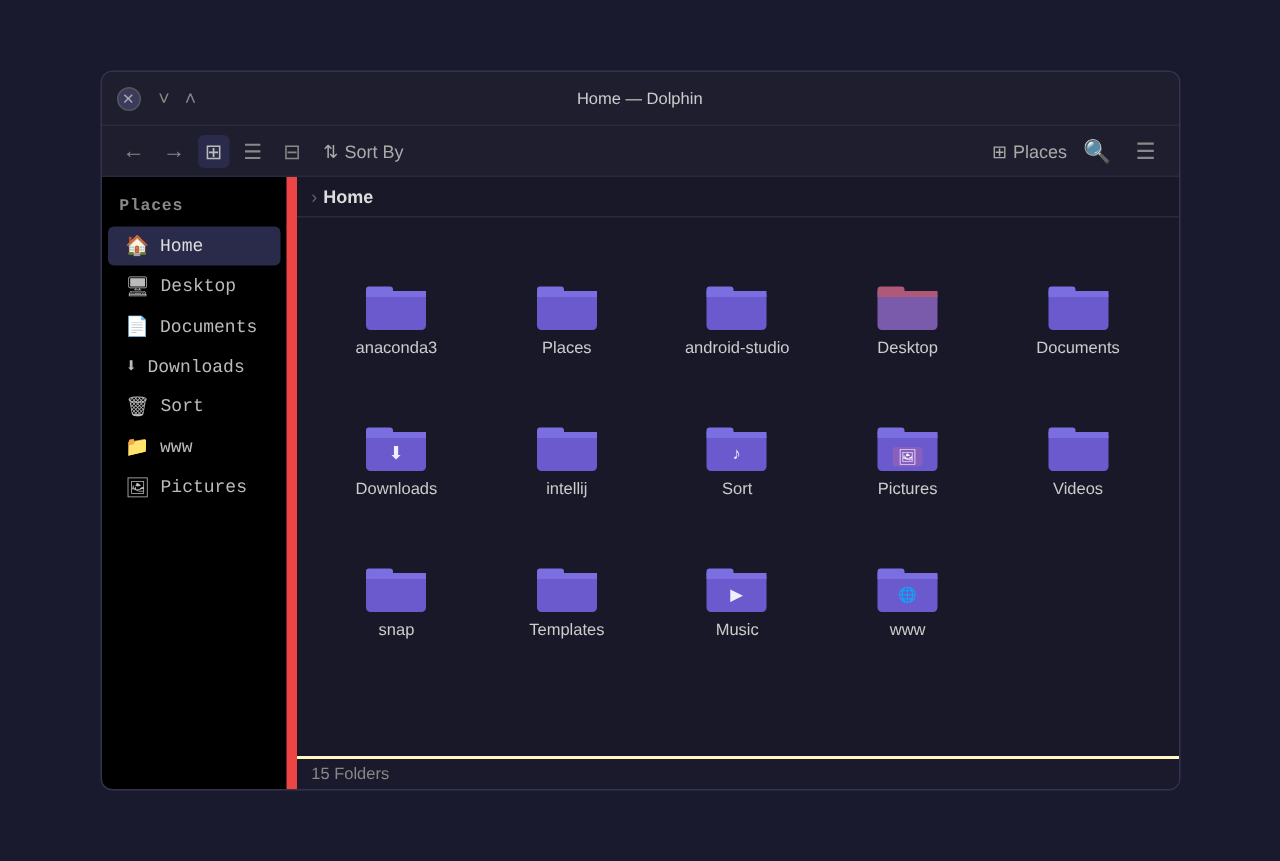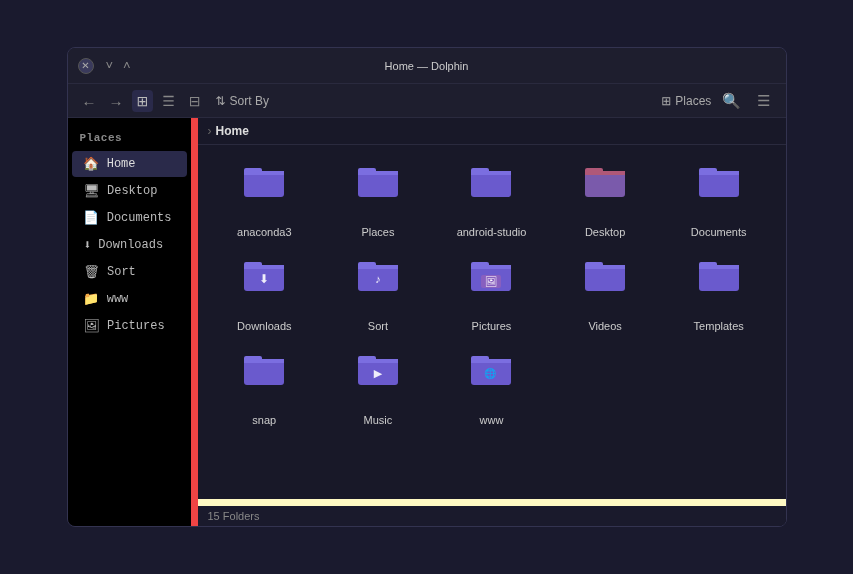--- a/index.html
+++ b/index.html
@@ -134,34 +134,34 @@
       flex: 1;
       display: grid;
       grid-template-columns: repeat(5, 1fr);
       grid-auto-rows: 90px;
       gap: 4px;
       padding: 10px 12px;
       overflow-y: auto;
       align-content: start;
     }
     .file-item {
-      display: flex; flex-direction: column; align-items: center; justify-content: space-between;
+      display: flex; flex-direction: column; align-items: center; justify-content: flex-end;
       padding: 6px 4px;
       border-radius: 6px; cursor: pointer; gap: 4px;
     }
     .folder-icon {
       width: 44px; height: 38px; position: relative;
     }
     .folder-icon svg { width: 44px; height: 38px; }
     .file-label {
       color: #ccc; font-size: 11px; text-align: center; word-break: break-word; line-height: 1.2;
     }
     .status-bar {
       padding: 4px 10px; color: #888; font-size: 11px;
-      border-top: 7px solid #fef9c3; background: #1a1a2c;
+      border-top: 2px solid #fef9c3; background: #1a1a2c;
     }
   </style>
 </head>
 <body>
 
 <div class="window">
 
   <div class="titlebar">
     <div class="titlebar-controls">
       <div class="title-close-btn">
@@ -290,20 +290,29 @@
     <rect x="2" y="10" width="40" height="4" fill="#7b6ee0" rx="0"></rect>
     <text x="22" y="28" text-anchor="middle" font-size="12" fill="white" opacity="0.9">⬇</text>
   </svg></div>
             <span class="file-label">Downloads</span>
           </div>
           <div class="file-item">
             <div class="folder-icon"><svg viewBox="0 0 44 38" xmlns="http://www.w3.org/2000/svg">
     <rect x="2" y="10" width="40" height="26" rx="3" fill="#6a5acd"></rect>
     <rect x="2" y="7" width="18" height="6" rx="2" fill="#7b6ee0"></rect>
     <rect x="2" y="10" width="40" height="4" fill="#7b6ee0" rx="0"></rect>
+
+  </svg></div>
+            <span class="file-label">intellij</span>
+          </div>
+          <div class="file-item">
+            <div class="folder-icon"><svg viewBox="0 0 44 38" xmlns="http://www.w3.org/2000/svg">
+    <rect x="2" y="10" width="40" height="26" rx="3" fill="#6a5acd"></rect>
+    <rect x="2" y="7" width="18" height="6" rx="2" fill="#7b6ee0"></rect>
+    <rect x="2" y="10" width="40" height="4" fill="#7b6ee0" rx="0"></rect>
     <text x="22" y="28" text-anchor="middle" font-size="11" fill="white" opacity="0.9">♪</text>
   </svg></div>
             <span class="file-label">Sort</span>
           </div>
           <div class="file-item">
             <div class="folder-icon"><svg viewBox="0 0 44 38" xmlns="http://www.w3.org/2000/svg">
     <rect x="2" y="10" width="40" height="26" rx="3" fill="#6a5acd"></rect>
     <rect x="2" y="7" width="18" height="6" rx="2" fill="#7b6ee0"></rect>
     <rect x="2" y="10" width="40" height="4" fill="#7b6ee0" rx="0"></rect>
     <rect x="12" y="20" width="20" height="13" rx="2" fill="#9060bb" opacity="0.8"></rect>
@@ -320,30 +329,30 @@
   </svg></div>
             <span class="file-label">Videos</span>
           </div>
           <div class="file-item">
             <div class="folder-icon"><svg viewBox="0 0 44 38" xmlns="http://www.w3.org/2000/svg">
     <rect x="2" y="10" width="40" height="26" rx="3" fill="#6a5acd"></rect>
     <rect x="2" y="7" width="18" height="6" rx="2" fill="#7b6ee0"></rect>
     <rect x="2" y="10" width="40" height="4" fill="#7b6ee0" rx="0"></rect>
 
   </svg></div>
+            <span class="file-label">snap</span>
+          </div>
+          <div class="file-item">
+            <div class="folder-icon"><svg viewBox="0 0 44 38" xmlns="http://www.w3.org/2000/svg">
+    <rect x="2" y="10" width="40" height="26" rx="3" fill="#6a5acd"></rect>
+    <rect x="2" y="7" width="18" height="6" rx="2" fill="#7b6ee0"></rect>
+    <rect x="2" y="10" width="40" height="4" fill="#7b6ee0" rx="0"></rect>
+
+  </svg></div>
             <span class="file-label">Templates</span>
-          </div>
-          <div class="file-item">
-            <div class="folder-icon"><svg viewBox="0 0 44 38" xmlns="http://www.w3.org/2000/svg">
-    <rect x="2" y="10" width="40" height="26" rx="3" fill="#6a5acd"></rect>
-    <rect x="2" y="7" width="18" height="6" rx="2" fill="#7b6ee0"></rect>
-    <rect x="2" y="10" width="40" height="4" fill="#7b6ee0" rx="0"></rect>
-
-  </svg></div>
-            <span class="file-label">snap</span>
           </div>
           <div class="file-item">
             <div class="folder-icon"><svg viewBox="0 0 44 38" xmlns="http://www.w3.org/2000/svg">
     <rect x="2" y="10" width="40" height="26" rx="3" fill="#6a5acd"></rect>
     <rect x="2" y="7" width="18" height="6" rx="2" fill="#7b6ee0"></rect>
     <rect x="2" y="10" width="40" height="4" fill="#7b6ee0" rx="0"></rect>
     <text x="22" y="28" text-anchor="middle" font-size="11" fill="white" opacity="0.9">▶</text>
   </svg></div>
             <span class="file-label">Music</span>
           </div>

